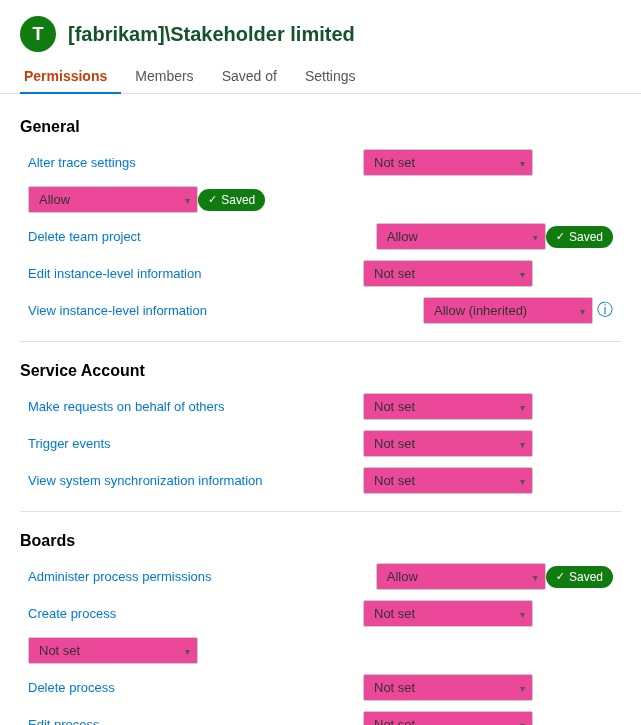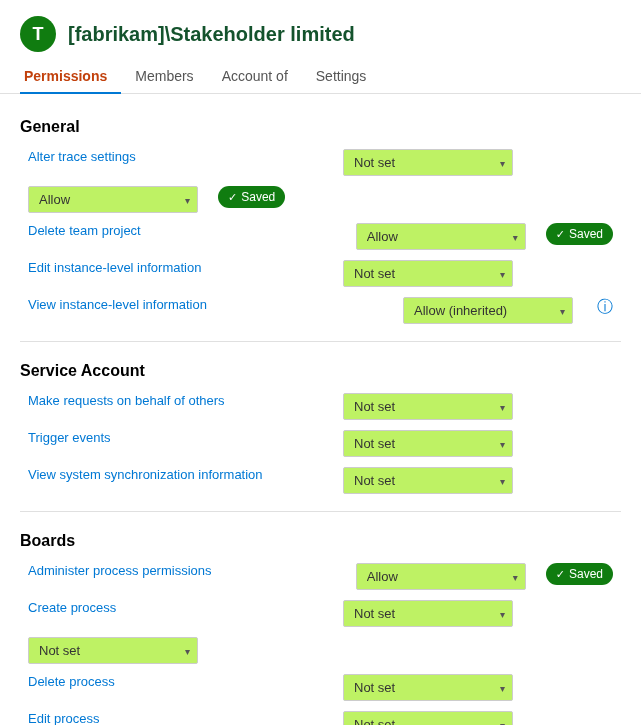--- a/index.html
+++ b/index.html
@@ -13,44 +13,44 @@
     .nav-item { padding: 8px 14px; font-size: 14px; color: #555; cursor: pointer; border-bottom: 2px solid transparent; margin-bottom: -1px; text-decoration: none; }
     .nav-item:first-child { padding-left: 4px; }
     .nav-item.active { color: #c2410c; border-bottom: 2px solid #0078d4; font-weight: 600; }
 
     .content { padding: 16px 20px; }
 
     .section { margin-bottom: 8px; }
     .section-title { font-size: 16px; font-weight: 700; color: #000; margin-bottom: 8px; padding-top: 8px; }
     .section-divider { border: none; border-top: 1px solid #e0e0e0; margin: 12px 0; }
 
-    .permission-row { display: flex; align-items: flex-start; padding: 5px 8px; gap: 20px; }
+    .permission-row { display: flex; align-items: center; padding: 5px 8px; gap: 0; }
     .permission-label { flex: 1; color: #0078d4; font-size: 13px; cursor: pointer; }
     .dropdown-wrapper { position: relative; flex-shrink: 0; }
-    .dropdown { appearance: none; -webkit-appearance: none; border: 1px solid #ccc; border-radius: 2px; padding: 5px 28px 5px 10px; font-size: 13px; color: #333; background: #bef264; cursor: pointer; width: 170px; }
+    .dropdown { appearance: none; -webkit-appearance: none; border: 1px solid #ccc; border-radius: 2px; padding: 5px 28px 5px 10px; font-size: 13px; color: #333; background: #ec4899; cursor: pointer; width: 170px; }
     .dropdown-arrow { position: absolute; right: 8px; top: 50%; transform: translateY(-50%); pointer-events: none; color: #555; font-size: 10px; }
 
     .saved-badge { background: #107c10; color: #fff; border-radius: 12px; padding: 4px 10px; font-size: 12px; font-weight: 500; display: flex; align-items: center; gap: 4px; flex-shrink: 0; white-space: nowrap; }
     .saved-badge .check { font-size: 11px; }
 
     .info-icon { color: #0078d4; font-size: 16px; margin-left: 4px; cursor: pointer; }
     .badge-spacer { width: 80px; flex-shrink: 0; }
   </style>
 </head>
 <body>
 
 <div class="header">
   <div class="avatar">T</div>
   <div class="header-title">[fabrikam]\Stakeholder limited</div>
 </div>
 
 <nav class="nav">
   <a class="nav-item active">Permissions</a>
   <a class="nav-item">Members</a>
-  <a class="nav-item">Account of</a>
+  <a class="nav-item">Saved of</a>
   <a class="nav-item">Settings</a>
 </nav>
 
 <div class="content">
 
   <div class="section">
     <div class="section-title">General</div>
 
     <div class="permission-row">
       <span class="permission-label">Alter trace settings</span>

